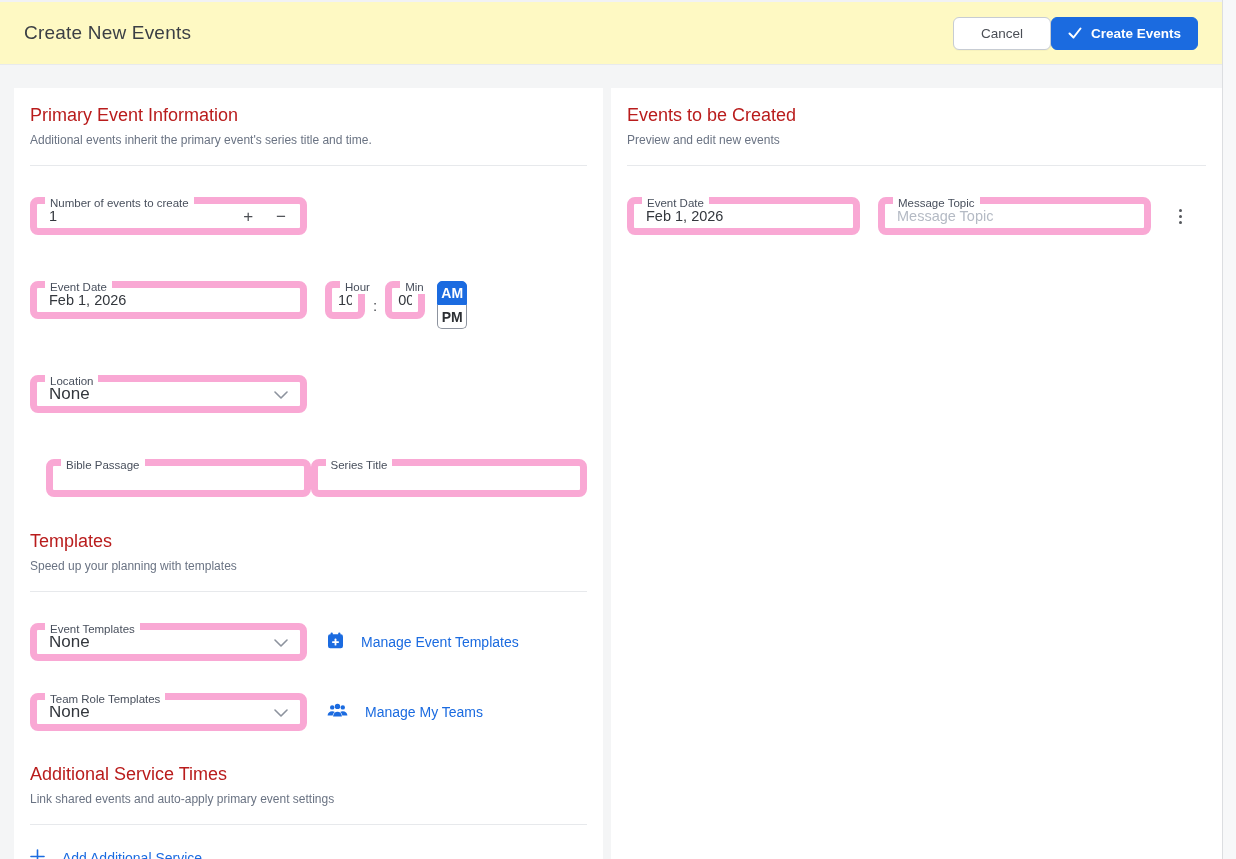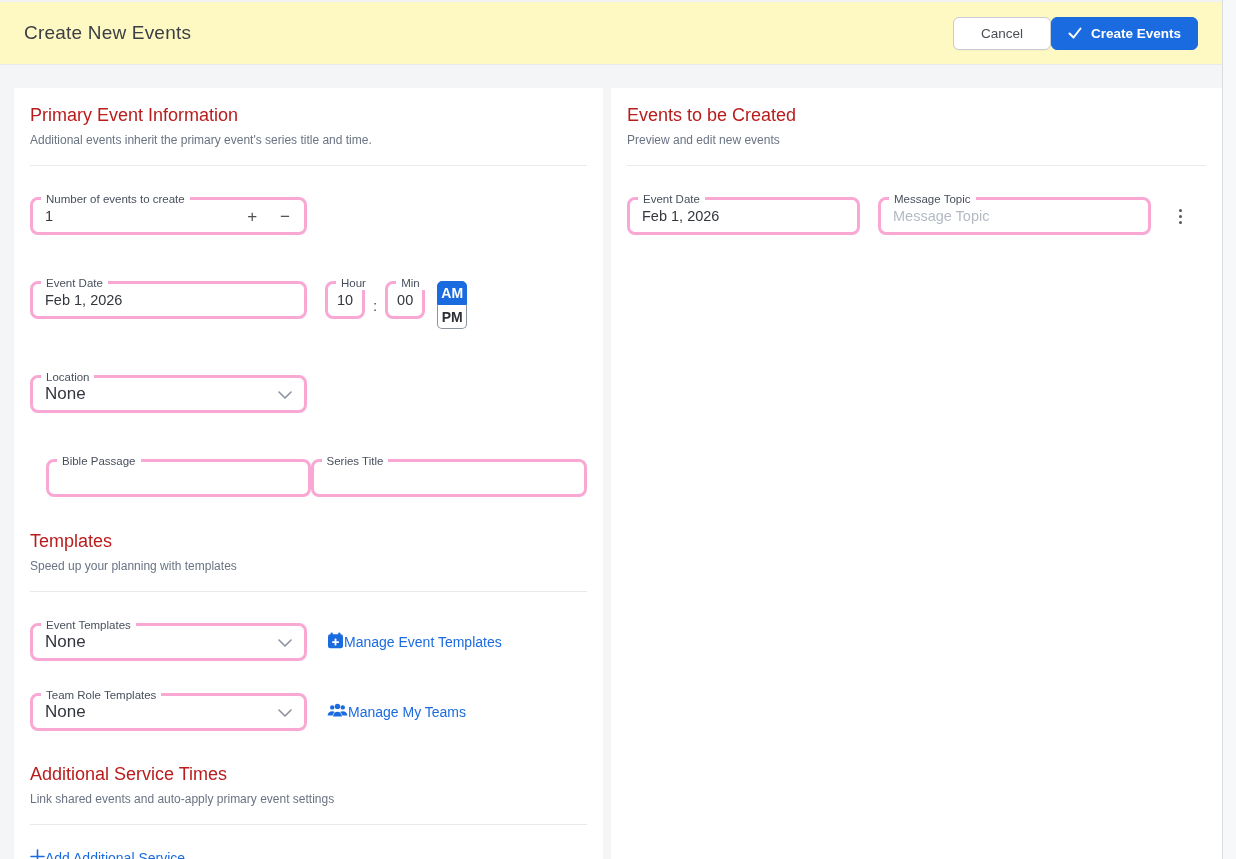--- a/index.html
+++ b/index.html
@@ -54,21 +54,21 @@
   .section-title { font-size: 18px; line-height: 22px; font-weight: 500; color: #b91c1c; }
   .section-sub   { margin-top: 7px; font-size: 12px; line-height: 14px; color: #6a7383; }
   .divider { height: 1px; background: #e7e9ec; margin-top: 18px; }
 
   .mt-row   { margin-top: 31px; }
   .mt-gap   { margin-top: 46px; }
   .mt-sect  { margin-top: 32px; }
 
   
   .field {
-    position: relative; height: 38px; border: 3px solid #f9a8d4;
+    position: relative; height: 38px; border: 7px solid #f9a8d4;
     border-radius: 8px; background: #fff;
     display: flex; align-items: center; padding: 0 12px;
   }
   .field .flabel {
     position: absolute; top: -8px; left: 8px; background: #fff;
     padding: 0 5px; font-size: 11.5px; line-height: 14px; color: #484f5c;
     white-space: nowrap;
   }
   .field input {
     border: none; outline: none; background: transparent; width: 100%;
@@ -102,21 +102,21 @@
     background: #1b6be0; color: #fff; border: 1px solid #1b6be0;
     border-radius: 5px 5px 0 0;
   }
   .ampm .seg.off {
     background: #fff; color: #2c2f33; border: 1px solid #8d939e;
     border-top: none; border-radius: 0 0 5px 5px;
   }
 
   
   .blue-link {
-    display: inline-flex; align-items: center; gap: 0;
+    display: inline-flex; align-items: center; gap: 17px;
     color: #1b6be0; font-size: 14px; font-weight: 500; cursor: pointer;
     text-decoration: none;
   }
   .link-beside { margin-left: 20px; height: 38px; display: inline-flex; align-items: center; }
 
   
   .kebab {
     margin-left: 22px; height: 38px; width: 14px; display: flex;
     flex-direction: column; align-items: center; justify-content: center;
     gap: 3px; cursor: pointer;

